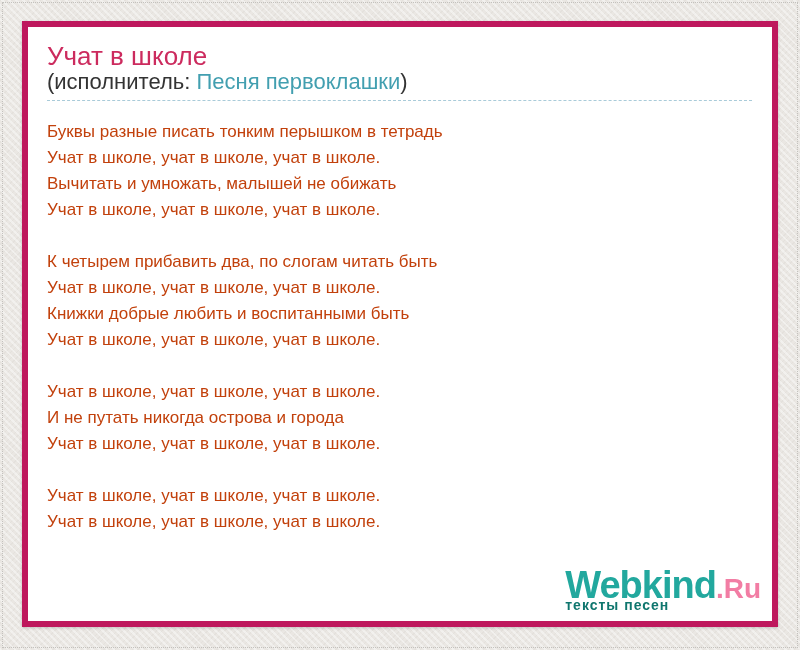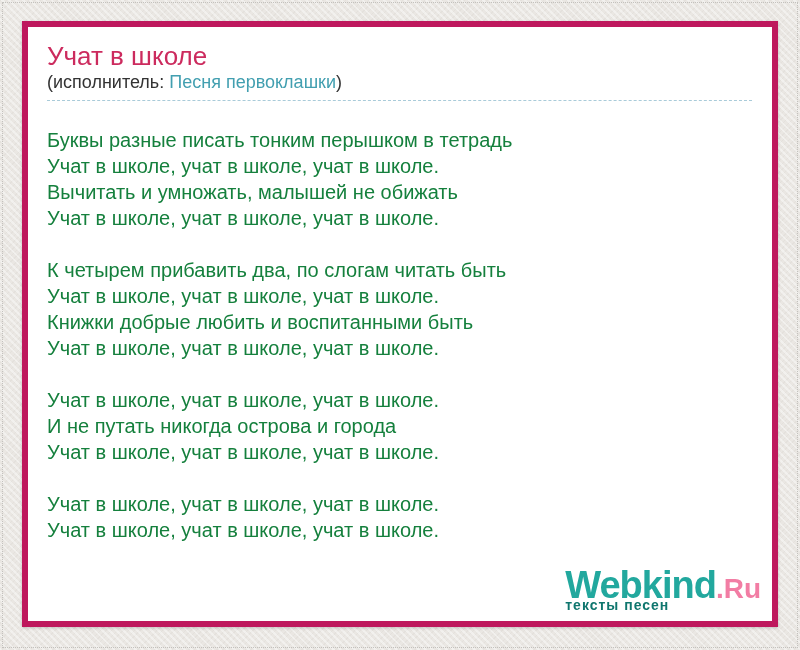--- a/index.html
+++ b/index.html
@@ -36,36 +36,36 @@
     padding: 14px 20px 0 19px;
   }
   .title {
     margin: 0;
     font-size: 26px;
     font-weight: normal;
     line-height: 30px;
     color: #cc2b5e;
   }
   .artist-line {
-    font-size: 18px;
+    font-size: 22px;
     line-height: 22px;
     color: #333333;
     padding-bottom: 7px;
     border-bottom: 1px dashed #a9cbd9;
   }
   .artist-link {
     color: #429fb0;
     text-decoration: none;
     cursor: pointer;
   }
   .lyrics {
-    margin-top: 26px;
-    font-size: 20px;
+    margin-top: 18px;
+    font-size: 17px;
     line-height: 26px;
-    color: #15803d;
+    color: #c2410c;
   }
   .stanza { margin: 0 0 26px 0; }
   .lyric-line { white-space: nowrap; }
   .logo {
     position: absolute;
     right: 11px;
     bottom: 9px;
     text-decoration: none;
     line-height: 1;
     cursor: pointer;

